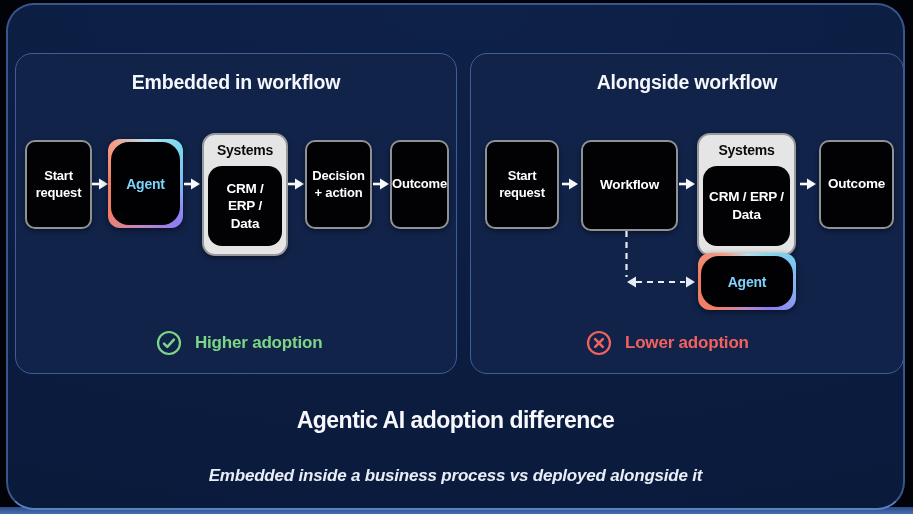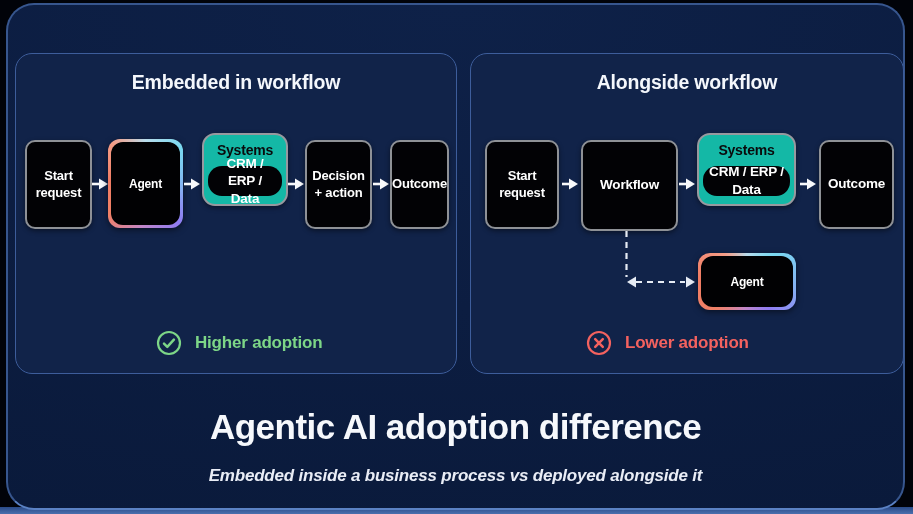--- a/index.html
+++ b/index.html
@@ -51,30 +51,30 @@
   .n-r-outcome  { left:348px; top:86px; width:75px; height:89px; font-size:13.5px; }
 
   .agent-frame {
     position:absolute; border-radius:12px; padding:3px; box-sizing:border-box;
     background:conic-gradient(from 0deg, #b9dcec, #79d8f0 45deg, #86aef2 100deg,
       #8f7cf2 140deg, #c286c8 185deg, #f08066 230deg, #f07c64 275deg,
       #f59c86 320deg, #b9dcec 360deg);
     box-shadow:0 2px 6px rgba(0,0,0,.5);
   }
   .agent-frame .inner {
-    width:100%; height:100%; background:#010103; border-radius:12px;
+    width:100%; height:100%; background:#010103; border-radius:18px;
     display:flex; align-items:center; justify-content:center;
-    color:#ffffff; font-weight:bold; font-size:12px; letter-spacing:-0.2px;
+    color:#7dd3fc; font-weight:bold; font-size:14px; letter-spacing:-0.2px;
   }
   .af-l { left:92px;  top:85px;  width:75px; height:89px; }
   .af-r { left:227px; top:199px; width:98px; height:57px; }
 
   .systems-group {
-    position:absolute; top:79px; height:73px;
-    background:#14b8a6; border:2px solid #97999f; border-radius:13px;
+    position:absolute; top:79px; height:123px;
+    background:#e5e5e5; border:2px solid #97999f; border-radius:13px;
     box-sizing:border-box; box-shadow:0 2px 5px rgba(0,0,0,.4);
   }
   .sg-l { left:186px; width:86px; }
   .sg-r { left:226px; width:99px; }
   .systems-label {
     position:absolute; top:7px; left:0; right:0; text-align:center;
     color:#0a0a0c; font-weight:bold; font-size:14px; letter-spacing:-0.2px;
   }
   .systems-inner {
     position:absolute; left:4px; right:4px; top:31px; bottom:8px;
@@ -87,21 +87,21 @@
   .status-row {
     position:absolute; top:276px; display:flex; align-items:center; gap:13px;
   }
   .status-row.pos { left:140px; color:var(--positive,#7dd687); }
   .status-row.neg { left:115px; color:var(--negative,#f4625f); }
   .status-label { font-size:17px; font-weight:bold; letter-spacing:-0.2px; }
   .dashed-connector { position:absolute; left:153px; top:176px; }
 
   .footer-title {
     position:absolute; left:0; right:0; top:402px; text-align:center;
-    color:#f6f8fc; font-size:35px; font-weight:bold; letter-spacing:-0.5px;
+    color:#f6f8fc; font-size:23px; font-weight:bold; letter-spacing:-0.5px;
   }
   .footer-subtitle {
     position:absolute; left:0; right:0; top:461px; text-align:center;
     color:#e9edf6; font-size:17px; font-style:italic; font-weight:600;
     letter-spacing:-0.2px;
   }
 </style>
 </head>
 <body>
 

